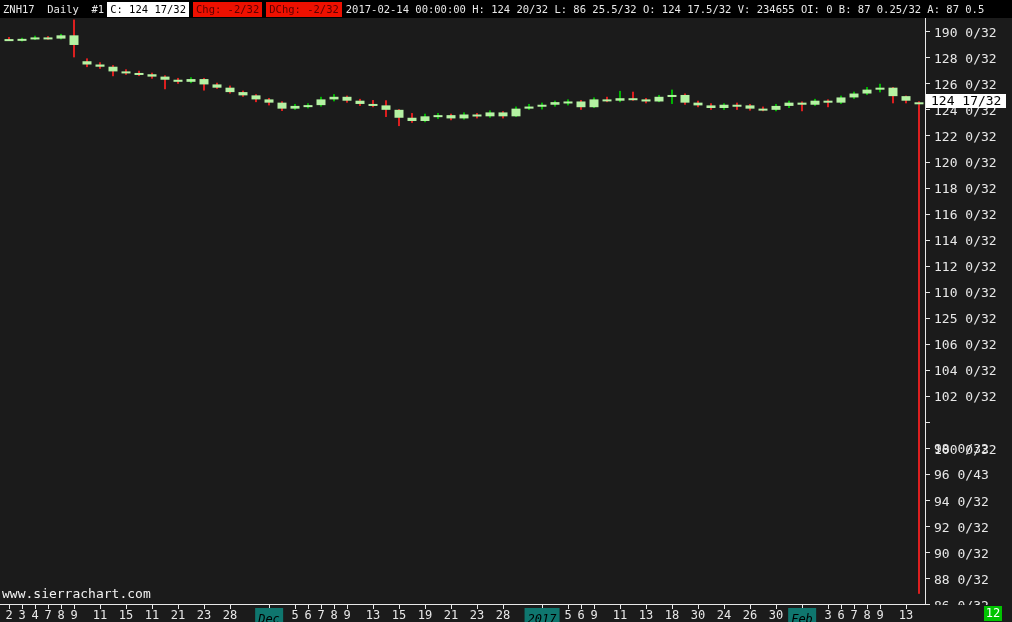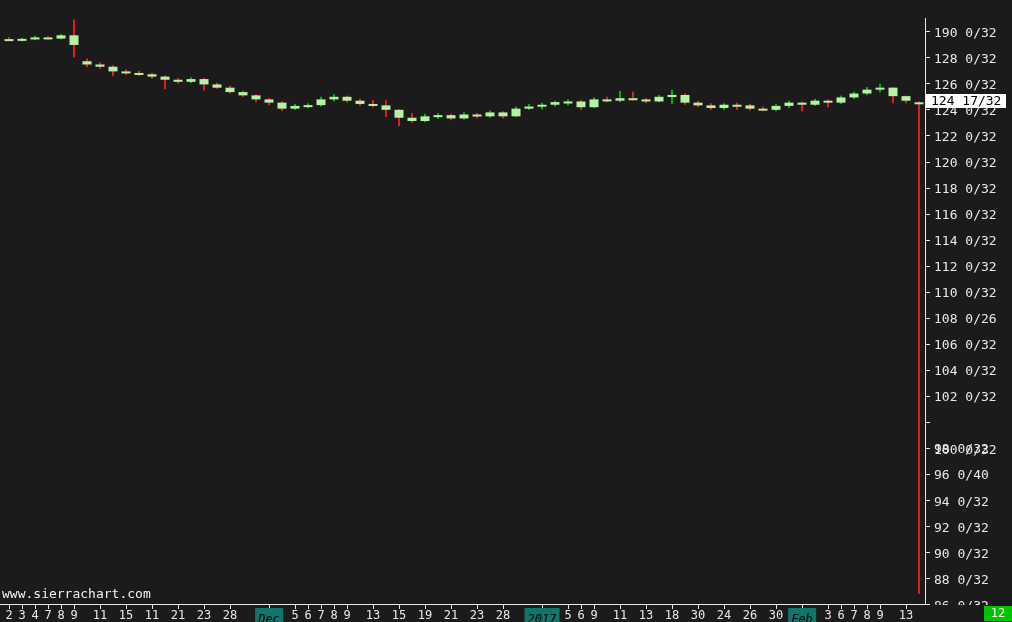--- a/index.html
+++ b/index.html
@@ -32,28 +32,35 @@
   .x-tick{position:absolute;top:0;width:1px;height:4px;background:#e8e8e8;}
   .x-label{position:absolute;top:3px;transform:translateX(-50%);font-size:12px;color:#e8e8e8;white-space:pre;}
   .x-label.hl{background:#0f766e;color:#000;padding:4px 3px;font-style:italic;}
 
   
   #last-price{position:absolute;left:926px;top:94px;width:75px;height:14px;background:#ffffff;
               color:#000;font-size:13px;line-height:14px;padding-left:5px;white-space:pre;}
 
   
   #watermark{position:absolute;left:2px;top:587px;font-size:13px;line-height:14px;color:#f2f2f2;white-space:pre;}
-  #badge{position:absolute;left:984px;top:606px;width:28px;height:15px;background:#00c400;
+  #badge{position:absolute;left:984px;top:606px;width:18px;height:15px;background:#00c400;
          color:#fff;font-size:12px;line-height:15px;text-align:center;}
 </style>
 </head>
 <body>
 
 <div id="app">
 
+  <div class="topbar">
+    <span class="t-plain">ZNH17  Daily  #1</span>
+    <span class="t-white">C: 124 17/32</span>
+    <span class="t-red">Chg: -2/32</span>
+    <span class="t-red">DChg: -2/32</span>
+    <span class="t-plain t-info">2017-02-14 00:00:00 H: 124 20/32 L: 86 25.5/32 O: 124 17.5/32 V: 234655 OI: 0 B: 87 0.25/32 A: 87 0.5</span>
+  </div>
 
   <svg id="chart-svg" xmlns="http://www.w3.org/2000/svg">
       <rect x="8" y="19.028799999999972" width="2" height="3.7757999999998937" fill="#dc1f1f"></rect>
       <rect x="4.5" y="21.111999999999927" width="9" height="2" fill="#b5f2a3"></rect>
       <rect x="21" y="19.810000000000002" width="2" height="3.6456000000000124" fill="#00b300"></rect>
       <rect x="17.5" y="20.85160000000016" width="9" height="2" fill="#b5f2a3"></rect>
       <rect x="34" y="17.726800000000047" width="2" height="4.296599999999792" fill="#00b300"></rect>
       <rect x="30.5" y="19.419399999999985" width="9" height="2" fill="#b5f2a3"></rect>
       <rect x="47" y="18.11740000000006" width="2" height="3.5153999999997616" fill="#dc1f1f"></rect>
       <rect x="43.5" y="19.419399999999985" width="9" height="2" fill="#b5f2a3"></rect>
@@ -210,33 +217,33 @@
       <div class="y-label" style="top: 170.04px;">118 0/32</div>
       <div class="y-tick" style="top: 195.58px;"></div>
       <div class="y-label" style="top: 196.08px;">116 0/32</div>
       <div class="y-tick" style="top: 221.62px;"></div>
       <div class="y-label" style="top: 222.12px;">114 0/32</div>
       <div class="y-tick" style="top: 247.66px;"></div>
       <div class="y-label" style="top: 248.16px;">112 0/32</div>
       <div class="y-tick" style="top: 273.7px;"></div>
       <div class="y-label" style="top: 274.2px;">110 0/32</div>
       <div class="y-tick" style="top: 299.74px;"></div>
-      <div class="y-label" style="top: 300.24px;">108 0/26</div>
+      <div class="y-label" style="top: 300.24px;">125 0/32</div>
       <div class="y-tick" style="top: 325.78px;"></div>
       <div class="y-label" style="top: 326.28px;">106 0/32</div>
       <div class="y-tick" style="top: 351.82px;"></div>
       <div class="y-label" style="top: 352.32px;">104 0/32</div>
       <div class="y-tick" style="top: 377.86px;"></div>
       <div class="y-label" style="top: 378.36px; text-align: right;">102 0/32</div>
       <div class="y-tick" style="top: 403.9px;"></div>
       <div class="y-label" style="top: 403px; margin-top: 28px;">100 0/32</div>
       <div class="y-tick" style="top: 429.94px;"></div>
       <div class="y-label" style="top: 430.44px;">98 0/32</div>
       <div class="y-tick" style="top: 455.98px;"></div>
-      <div class="y-label" style="top: 456.48px;">96 0/40</div>
+      <div class="y-label" style="top: 456.48px;">96 0/43</div>
       <div class="y-tick" style="top: 482.02px;"></div>
       <div class="y-label" style="top: 482.52px;">94 0/32</div>
       <div class="y-tick" style="top: 508.06px;"></div>
       <div class="y-label" style="top: 508.56px; text-align: center;">92 0/32</div>
       <div class="y-tick" style="top: 534.1px;"></div>
       <div class="y-label" style="top: 534.6px;">90 0/32</div>
       <div class="y-tick" style="top: 560.14px;"></div>
       <div class="y-label" style="top: 560.64px;">88 0/32</div>
       <div class="y-tick" style="top: 586.18px;"></div>
       <div class="y-label" style="top: 586.68px;">86 0/32</div>

